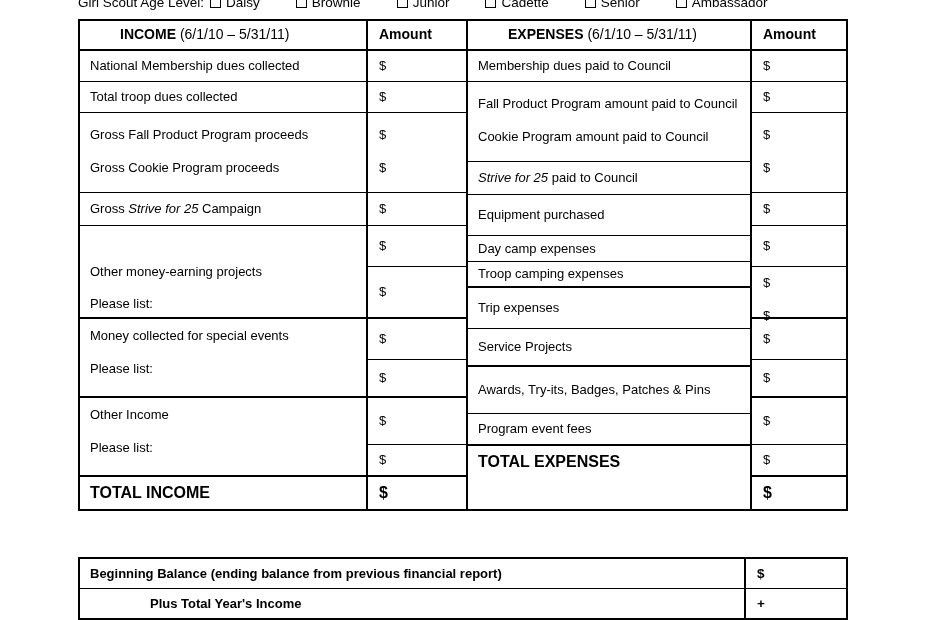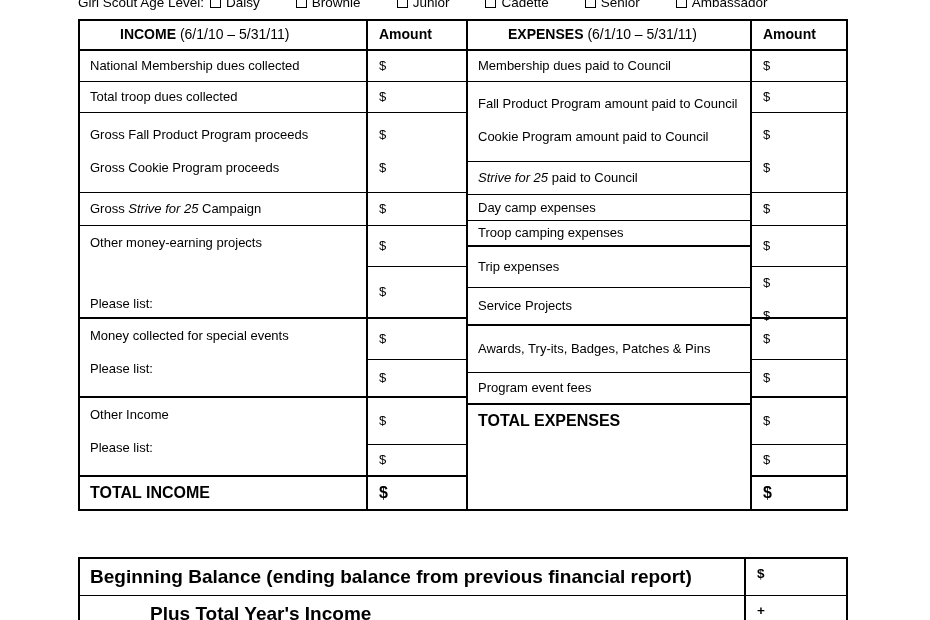--- a/index.html
+++ b/index.html
@@ -118,21 +118,21 @@
   #balance .brow {
     display: flex;
     border-bottom: 1px solid #000;
     box-sizing: border-box;
   }
   #balance .brow.last { border-bottom: none; }
   #balance .bl {
     box-sizing: border-box;
     width: 666px;
     border-right: 2px solid #000;
-    font-size: 19px;
+    font-size: 13px;
     font-weight: bold;
     padding: 7px 8px 7px 10px;
   }
   #balance .bl.indent { padding-left: 70px; }
   #balance .bv {
     box-sizing: border-box;
     flex: 1;
     font-size: 13.5px;
     font-weight: bold;
     padding: 7px 8px 7px 11px;
@@ -181,21 +181,21 @@
     <div class="cell" style="height:31px">
       <span>Total troop dues collected</span>
     </div>
     <div class="cell split" style="height:80px">
       <span class="ln">Gross Fall Product Program proceeds</span>
       <span class="ln">Gross Cookie Program proceeds</span>
     </div>
     <div class="cell" style="height:33px">
       <span><span>Gross </span><span class="ital">Strive for 25</span><span> Campaign</span></span>
     </div>
-    <div class="cell thick" style="height:93px;justify-content:space-between;padding-top:9px">
+    <div class="cell thick" style="height:93px;justify-content:flex-end;padding-top:9px">
       <span class="ln">Other money-earning projects</span>
       <span class="ln sub">Please list:</span>
     </div>
     <div class="cell thick" style="height:79px;justify-content:flex-start;padding-top:9px">
       <span class="ln">Money collected for special events</span>
       <span class="ln sub">Please list:</span>
     </div>
     <div class="cell thick" style="height:79px;justify-content:flex-start;padding-top:9px">
       <span class="ln">Other Income</span>
       <span class="ln sub">Please list:</span>
@@ -230,20 +230,23 @@
     <div class="cell" style="height:31px">
       <span>Membership dues paid to Council</span>
     </div>
     <div class="cell split" style="height:80px">
       <span class="ln">Fall Product Program amount paid to Council</span>
       <span class="ln">Cookie Program amount paid to Council</span>
     </div>
     <div class="cell" style="height:33px">
       <span><span class="ital">Strive for 25</span><span> paid to Council</span></span>
     </div>
+    <div class="cell" style="height:41px">
+      <span>Equipment purchased</span>
+    </div>
     <div class="cell" style="height:26px">
       <span>Day camp expenses</span>
     </div>
     <div class="cell thick" style="height:26px">
       <span>Troop camping expenses</span>
     </div>
     <div class="cell" style="height:41px">
       <span>Trip expenses</span>
     </div>
     <div class="cell thick" style="height:38px">

